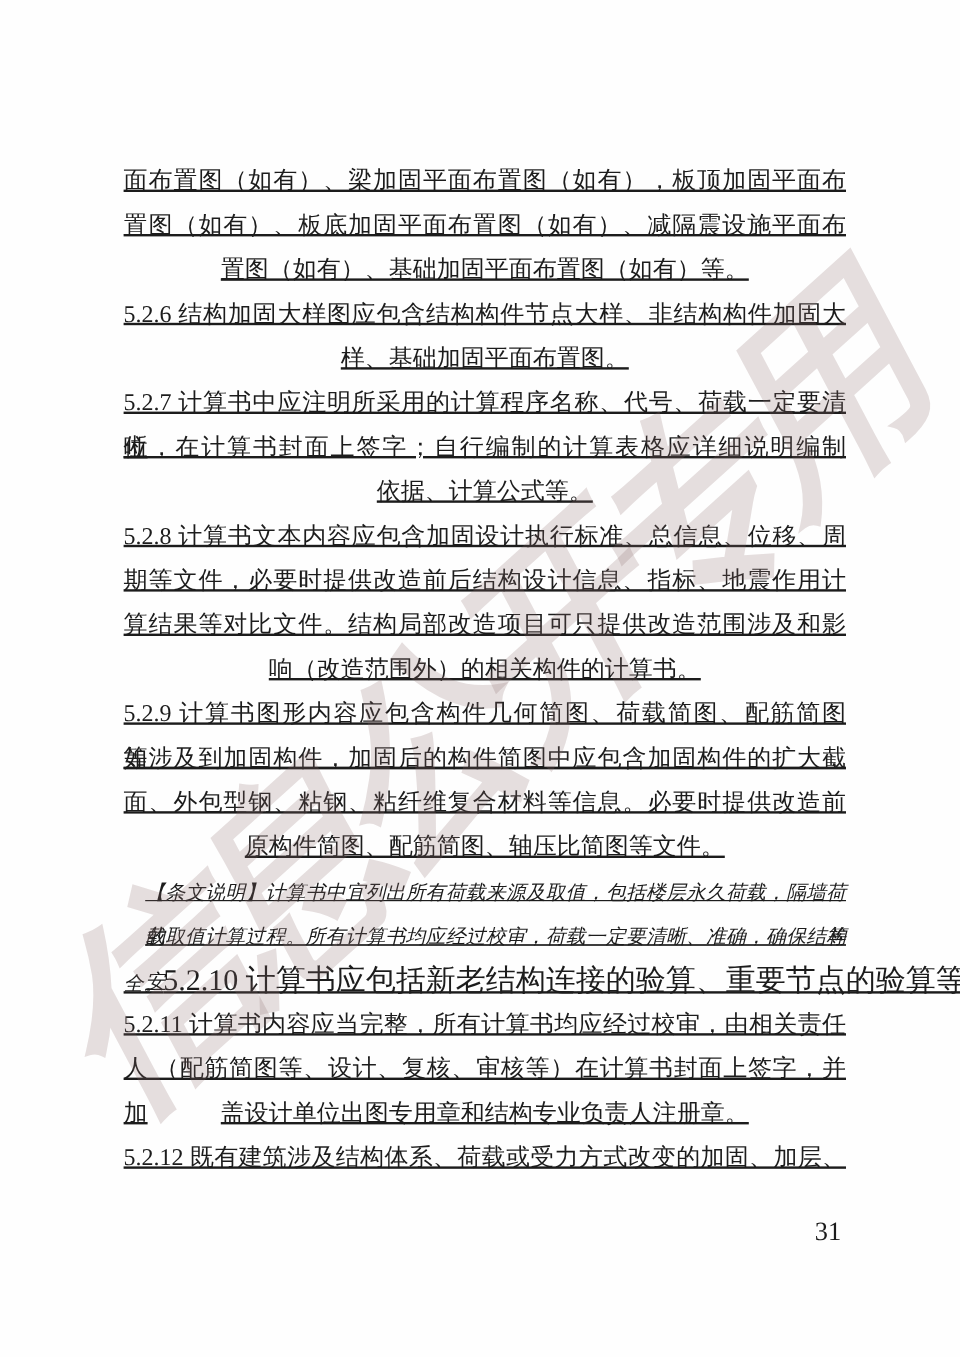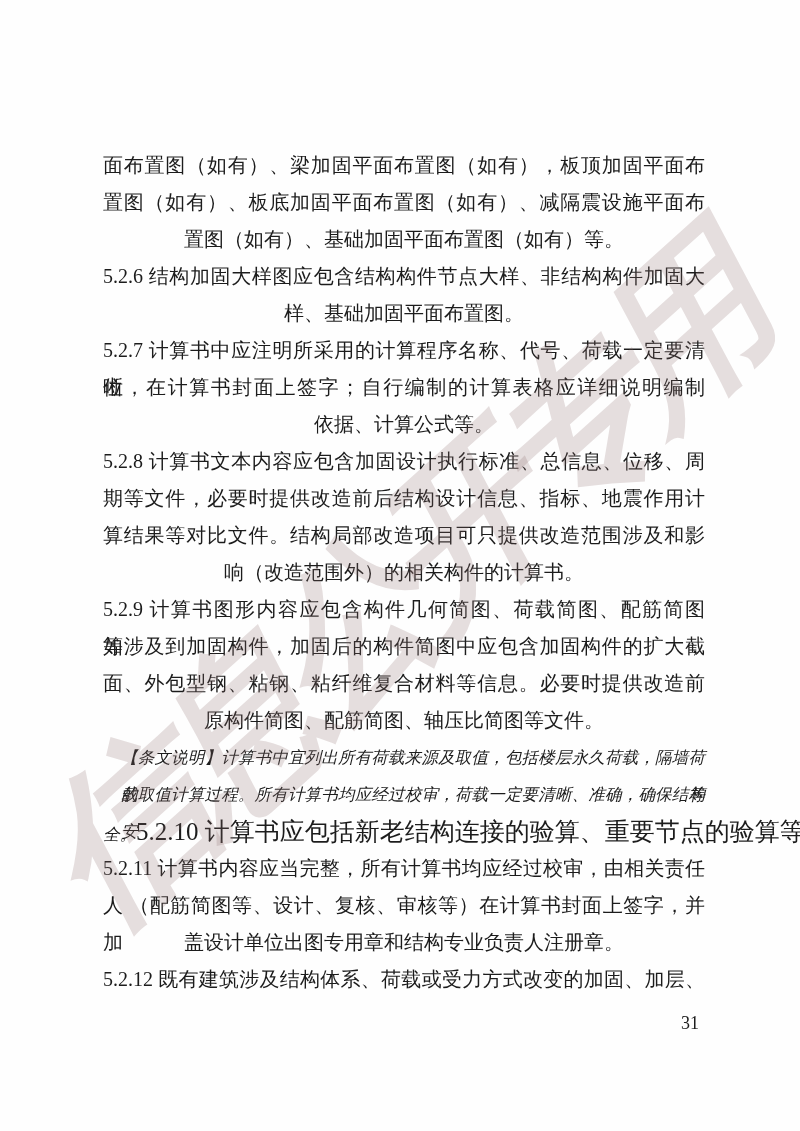--- a/index.html
+++ b/index.html
@@ -30,23 +30,24 @@
     transform: rotate(-42deg);
     transform-origin: center center;
     white-space: nowrap;
     pointer-events: none;
     user-select: none;
     z-index: 5;
   }
   .textblock {
     position: absolute;
     left: 103px;
-    top: 147px;
+    top: 133px;
     width: 602px;
     z-index: 2;
+    text-decoration: underline;
   }
   .ln {
     height: 37px;
     line-height: 37px;
     font-size: 20px;
     white-space: nowrap;
     text-align: center;
   }
   .ln.just {
     white-space: normal;
@@ -65,21 +66,21 @@
   .song-inline {
     font-style: normal;
     font-size: 25px;
   }
   .page-number {
     position: absolute;
     left: 640px;
     top: 1013px;
     width: 100px;
     text-align: center;
-    font-size: 18px;
+    font-size: 22px;
     z-index: 2;
   }
 </style>
 </head>
 <body>
 
 <div class="page">
 
   <div class="watermark">信息公开专用</div>
 

